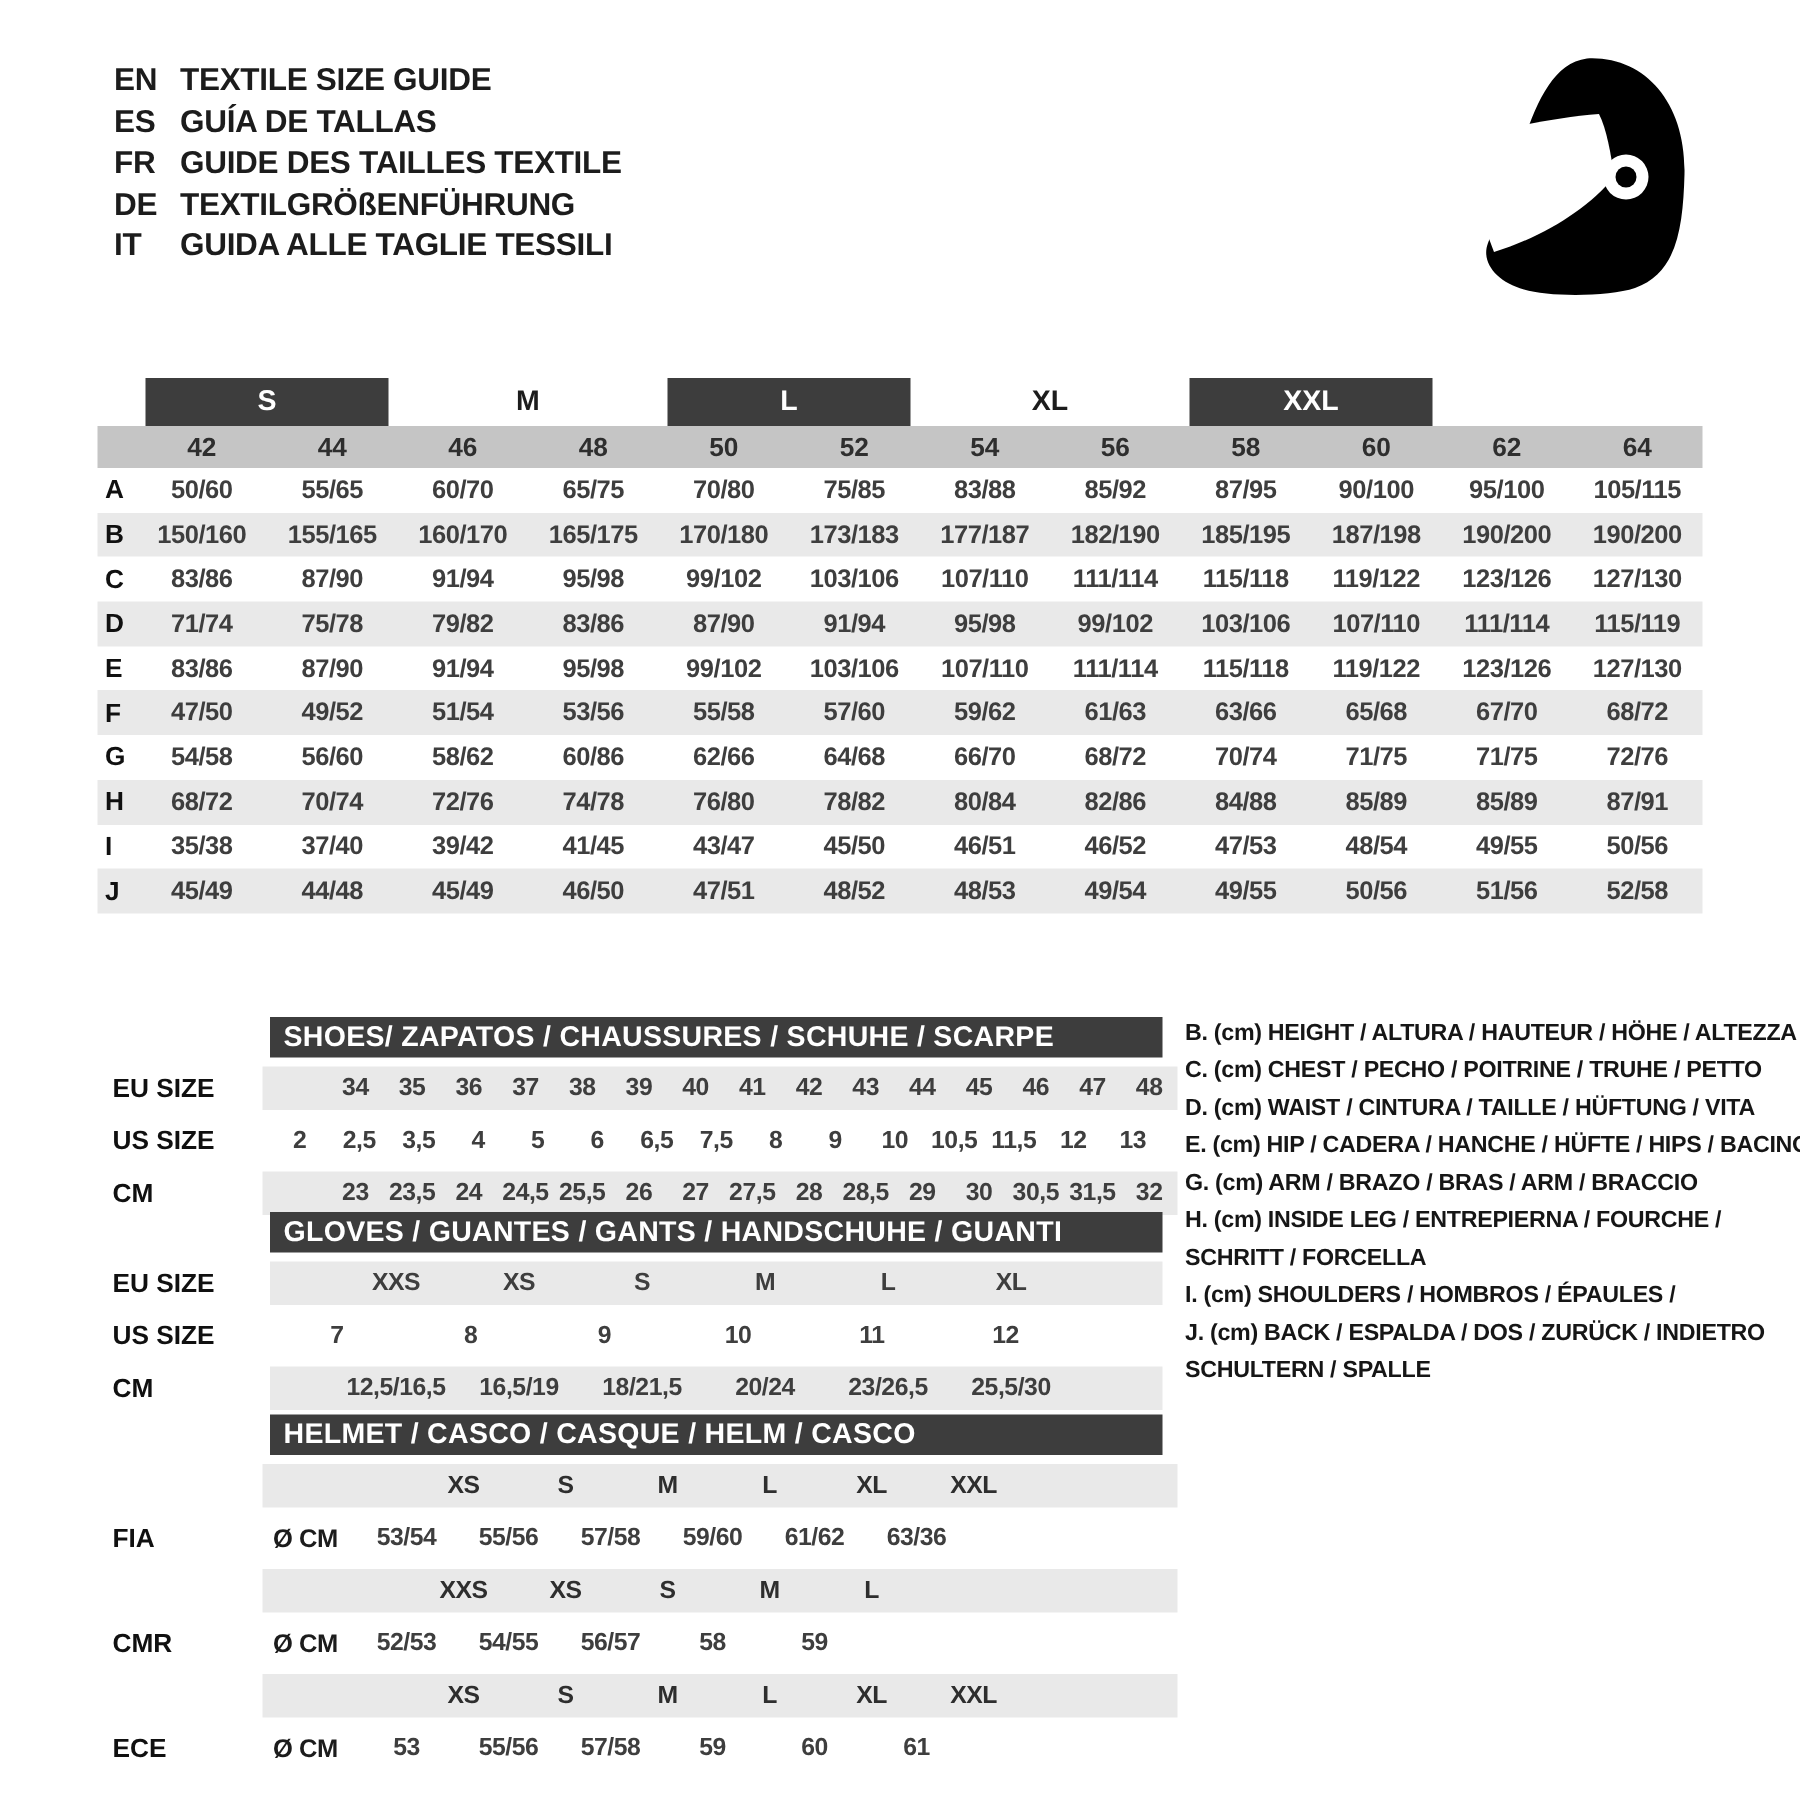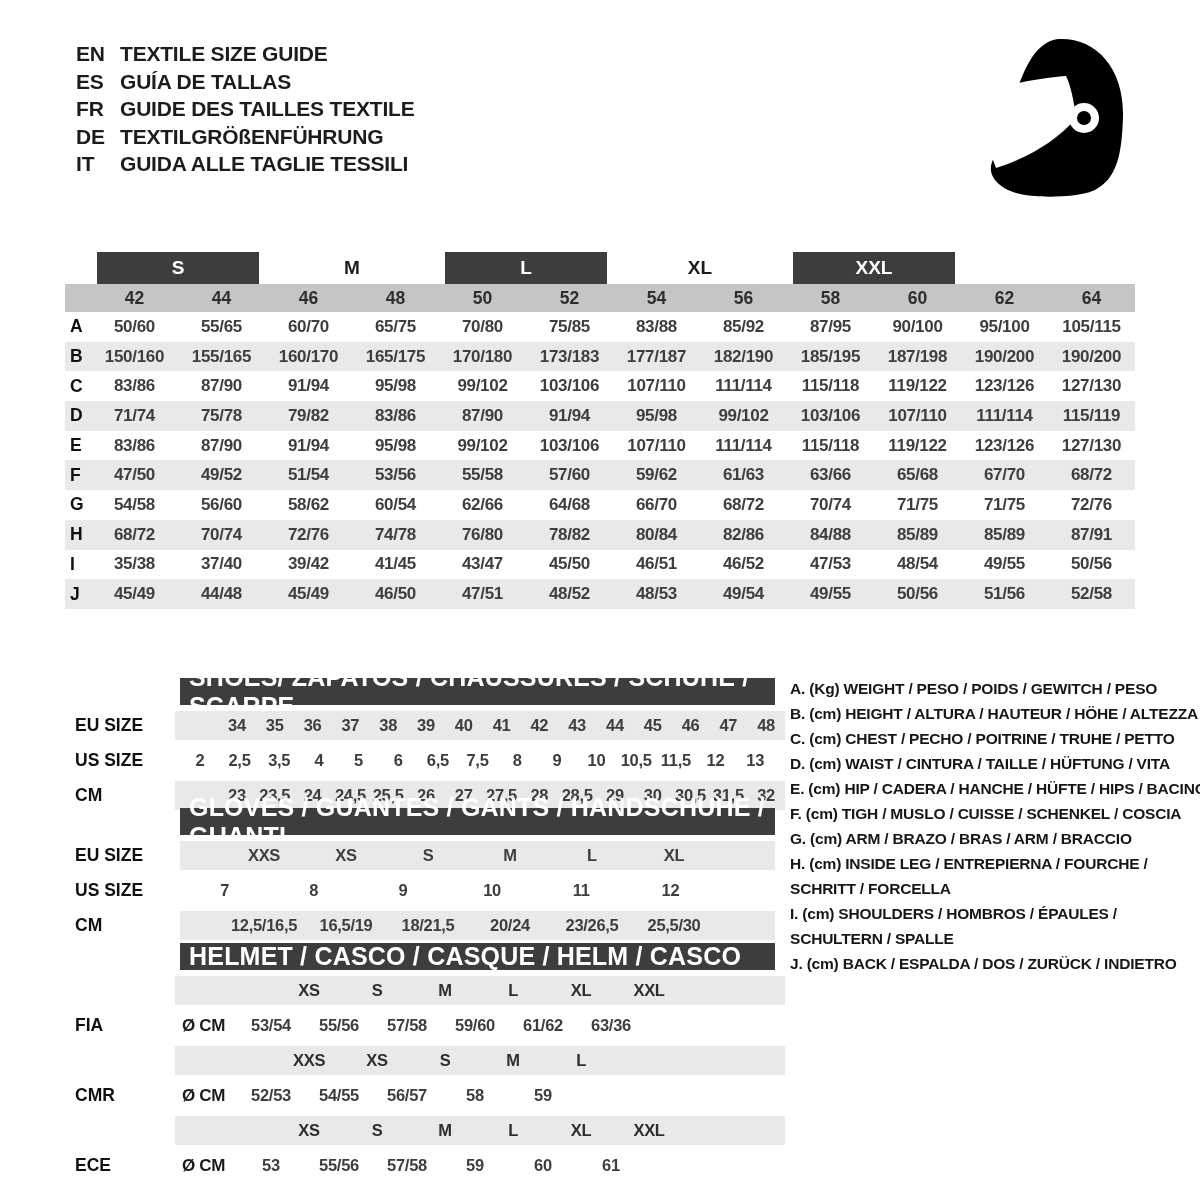--- a/index.html
+++ b/index.html
@@ -23,21 +23,21 @@
   .band{height:28px;background:#c5c5c5;}
   .band span{display:flex;align-items:center;justify-content:center;font-size:17.5px;color:#2e2e2e;}
   .trow{height:29.7px;}
   .trow:nth-child(even){background:#e9e9e9;}
   .rlabel{display:flex;align-items:center;padding-left:5px;font-size:17.5px;color:#101010;}
   .trow .cell{display:flex;align-items:center;justify-content:center;font-size:17px;color:#3e3e3e;letter-spacing:-0.3px;}
 
   
   .sec{position:absolute;left:75px;width:710px;}
   .sec-title{margin-left:105px;width:586px;height:27px;background:#3d3d3d;color:#fff;
-             display:flex;align-items:center;padding-left:9px;font-size:25px;letter-spacing:0.2px;}
+             display:flex;align-items:center;padding-left:9px;font-size:19px;letter-spacing:0.2px;}
   .srow{display:flex;margin-top:6px;height:29px;}
   .side{width:105px;display:flex;align-items:center;font-size:17.5px;color:#101010;}
   .vals{width:595px;display:grid;}
   .vals span{display:flex;align-items:center;justify-content:center;font-size:16.5px;color:#3e3e3e;letter-spacing:-0.3px;}
   .gray{background:#e9e9e9;padding-left:43px;}
   .cols15{grid-template-columns:repeat(15,1fr);}
   .cols6{grid-template-columns:repeat(6,1fr);padding-right:60px;box-sizing:border-box;}
   .hvals{width:595px;display:grid;grid-template-columns:57px repeat(6,68px) 1fr;}
   .hvals span{display:flex;align-items:center;justify-content:center;font-size:16.5px;color:#3e3e3e;letter-spacing:-0.3px;}
   .hvals .ocm{justify-content:flex-start;padding-left:2px;color:#1c1c1c;font-size:17px;}
@@ -194,21 +194,21 @@
           <span class="cell">63/66</span>
           <span class="cell">65/68</span>
           <span class="cell">67/70</span>
           <span class="cell">68/72</span>
         </div>
         <div class="tgrid trow">
           <span class="rlabel">G</span>
           <span class="cell">54/58</span>
           <span class="cell">56/60</span>
           <span class="cell">58/62</span>
-          <span class="cell">60/54</span>
+          <span class="cell">60/86</span>
           <span class="cell">62/66</span>
           <span class="cell">64/68</span>
           <span class="cell">66/70</span>
           <span class="cell">68/72</span>
           <span class="cell">70/74</span>
           <span class="cell">71/75</span>
           <span class="cell">71/75</span>
           <span class="cell">72/76</span>
         </div>
         <div class="tgrid trow">
@@ -442,27 +442,25 @@
             <span>59</span>
             <span>60</span>
             <span>61</span>
             <span></span>
           </div>
         </div>
       </div>
   </div>
 
   <div class="legend">
-      <p>A. (Kg) WEIGHT / PESO / POIDS / GEWITCH / PESO</p>
       <p>B. (cm) HEIGHT / ALTURA / HAUTEUR / HÖHE / ALTEZZA</p>
       <p>C. (cm) CHEST / PECHO / POITRINE / TRUHE / PETTO</p>
       <p>D. (cm) WAIST / CINTURA / TAILLE / HÜFTUNG / VITA</p>
       <p>E. (cm) HIP / CADERA / HANCHE / HÜFTE / HIPS /  BACINO</p>
-      <p>F. (cm) TIGH / MUSLO / CUISSE / SCHENKEL / COSCIA</p>
       <p>G. (cm) ARM / BRAZO / BRAS / ARM / BRACCIO</p>
       <p>H. (cm) INSIDE LEG / ENTREPIERNA / FOURCHE /</p>
       <p>SCHRITT / FORCELLA</p>
       <p>I. (cm) SHOULDERS / HOMBROS / ÉPAULES /</p>
+      <p>J. (cm) BACK / ESPALDA / DOS / ZURÜCK / INDIETRO</p>
       <p>SCHULTERN / SPALLE</p>
-      <p>J. (cm) BACK / ESPALDA / DOS / ZURÜCK / INDIETRO</p>
     </div>
 
 </div>
 
 </body></html>

